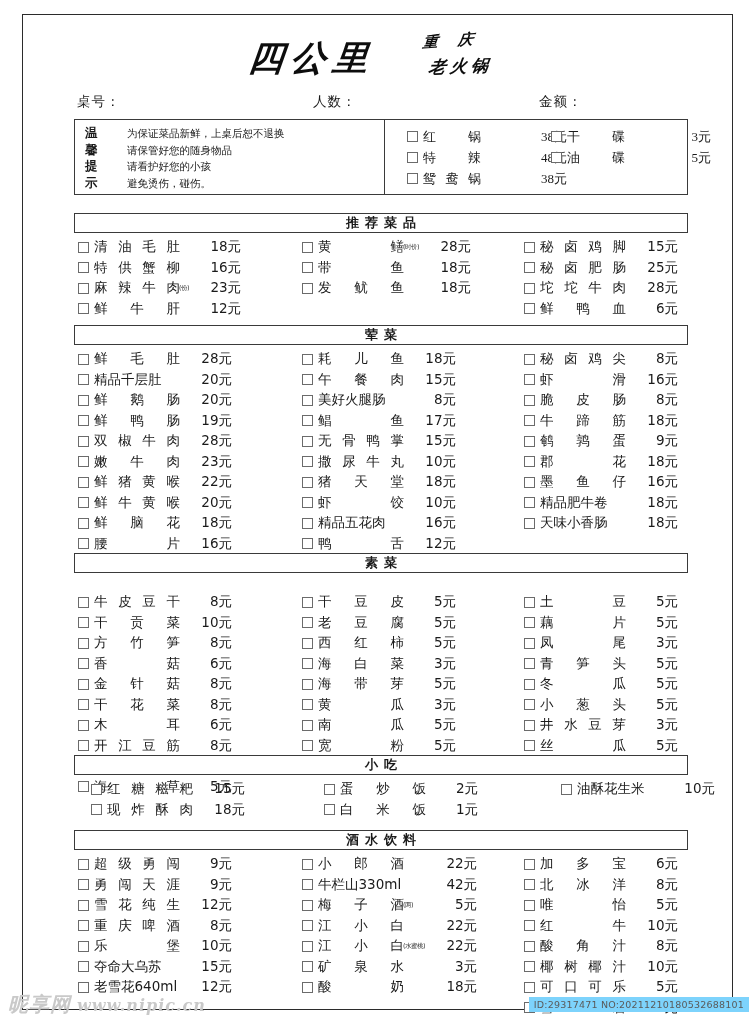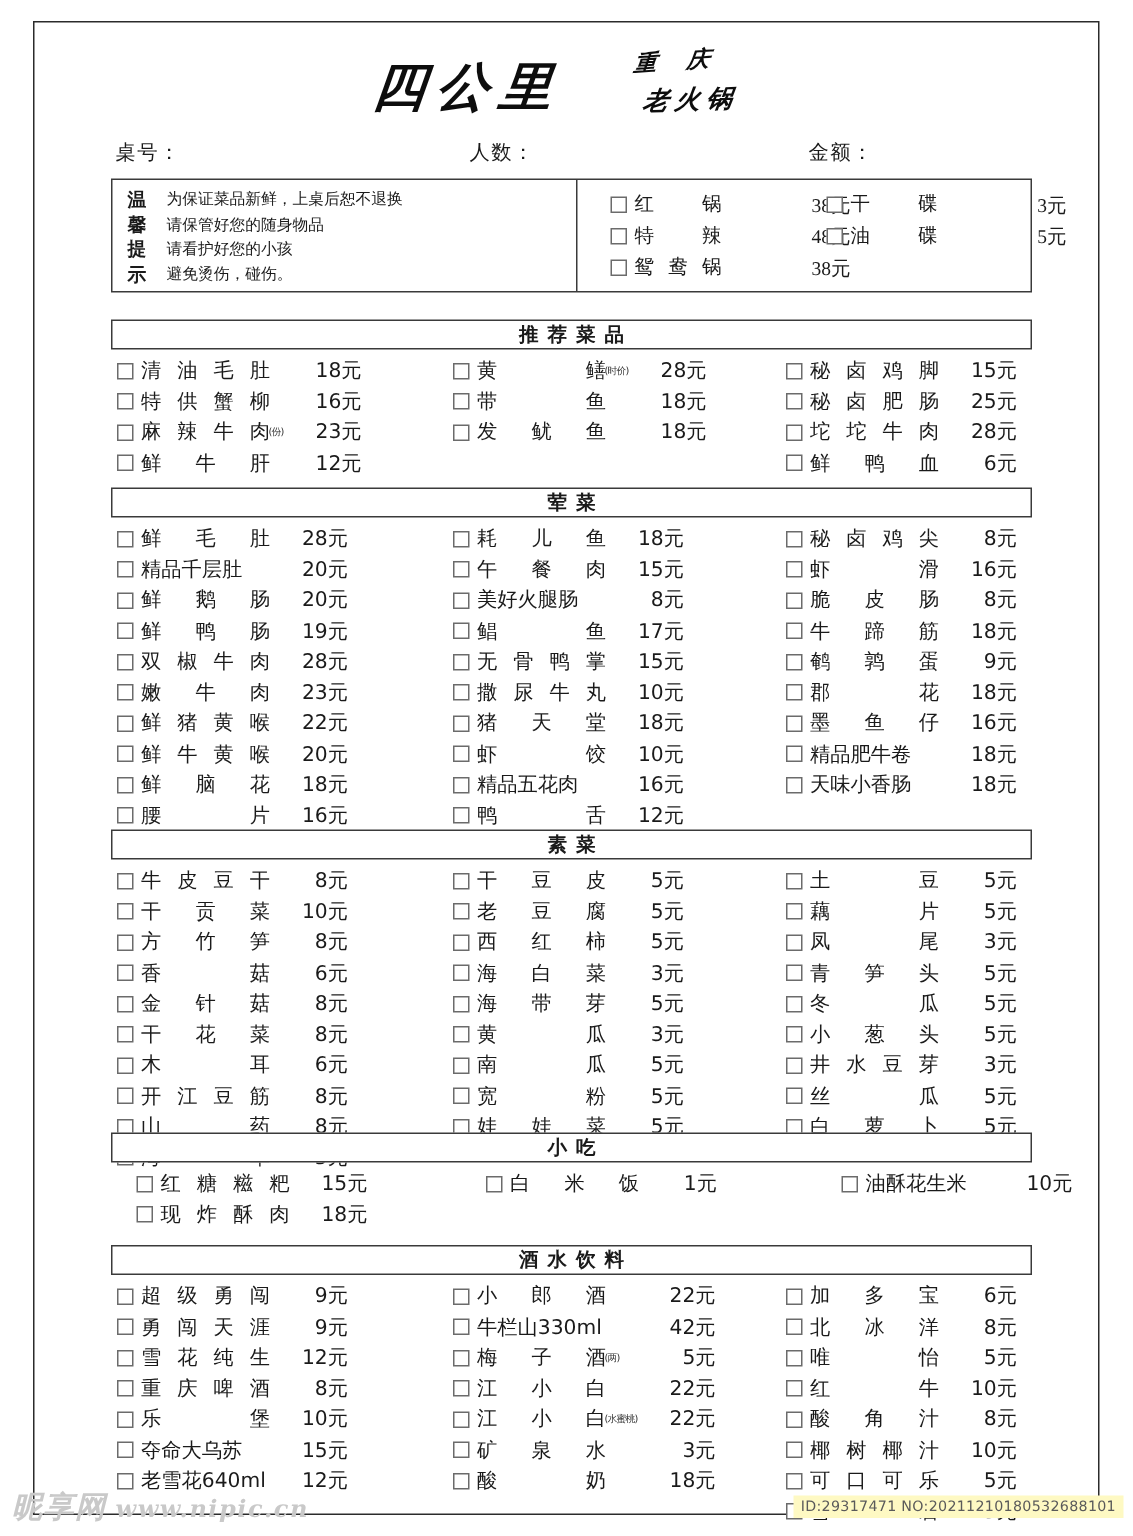--- a/index.html
+++ b/index.html
@@ -118,21 +118,21 @@
     font-family: "DejaVu Serif", "Liberation Serif", serif;
     font-size: 12.5px;
     font-weight: bold;
     line-height: 16.5px;
     letter-spacing: 0px;
     width: 22px;
     flex: none;
   }
   .notice-label div { height: 16.5px; }
   .notice-lines {
-    margin-left: 4px;
+    margin-left: 20px;
     font-size: 10.5px;
     line-height: 16.5px;
   }
   .notice-lines div { height: 16.5px; white-space: nowrap; }
   .notice-right {
     flex: 1;
     position: relative;
     padding: 5px 0 0 0;
   }
   .pot-col {
@@ -256,21 +256,21 @@
   }
   .wm-logo .wm-url {
     font-size: 16px;
     margin-left: 6px;
     font-family: "DejaVu Serif", serif;
   }
   .wm-id {
     position: absolute;
     right: 6px;
     bottom: 12px;
-    background: #fef9c3;
+    background: #7dd3fc;
     color: #5a5a5a;
     font-size: 9.5px;
     padding: 2px 5px;
     font-family: "DejaVu Sans", sans-serif;
     letter-spacing: 0.2px;
     white-space: nowrap;
   }
 </style>
 </head>
 <body>
@@ -611,21 +611,21 @@
                   <span class="cb"></span>
                   <span class="it-name wide">天味小香肠</span>
                   <span class="it-spacer"></span>
                   <span class="it-price">18元</span>
                 </div>
               </div>
             </div>
           </div>
           <div class="section" style="top: 538px;">
             <div class="sec-head">素菜</div>
-            <div class="sec-body" style="height: 213px;">
+            <div class="sec-body" style="height: 213px; margin-top: 15px;">
               <div class="col c1">
                 <div class="item">
                   <span class="cb"></span>
                   <span class="it-name">牛皮豆干</span>
                   <span class="it-spacer"></span>
                   <span class="it-price">8元</span>
                 </div>
                 <div class="item">
                   <span class="cb"></span>
                   <span class="it-name">干贡菜</span>
@@ -808,20 +808,26 @@
                 <div class="item">
                   <span class="cb"></span>
                   <span class="it-name">现炸酥肉</span>
                   <span class="it-spacer"></span>
                   <span class="it-price">18元</span>
                 </div>
               </div>
               <div class="col c2">
                 <div class="item">
                   <span class="cb"></span>
+                  <span class="it-name">蛋炒饭</span>
+                  <span class="it-spacer"></span>
+                  <span class="it-price">2元</span>
+                </div>
+                <div class="item">
+                  <span class="cb"></span>
                   <span class="it-name">白米饭</span>
                   <span class="it-spacer"></span>
                   <span class="it-price">1元</span>
                 </div>
               </div>
               <div class="col c3">
                 <div class="item">
                   <span class="cb"></span>
                   <span class="it-name wide">油酥花生米</span>
                   <span class="it-spacer"></span>

